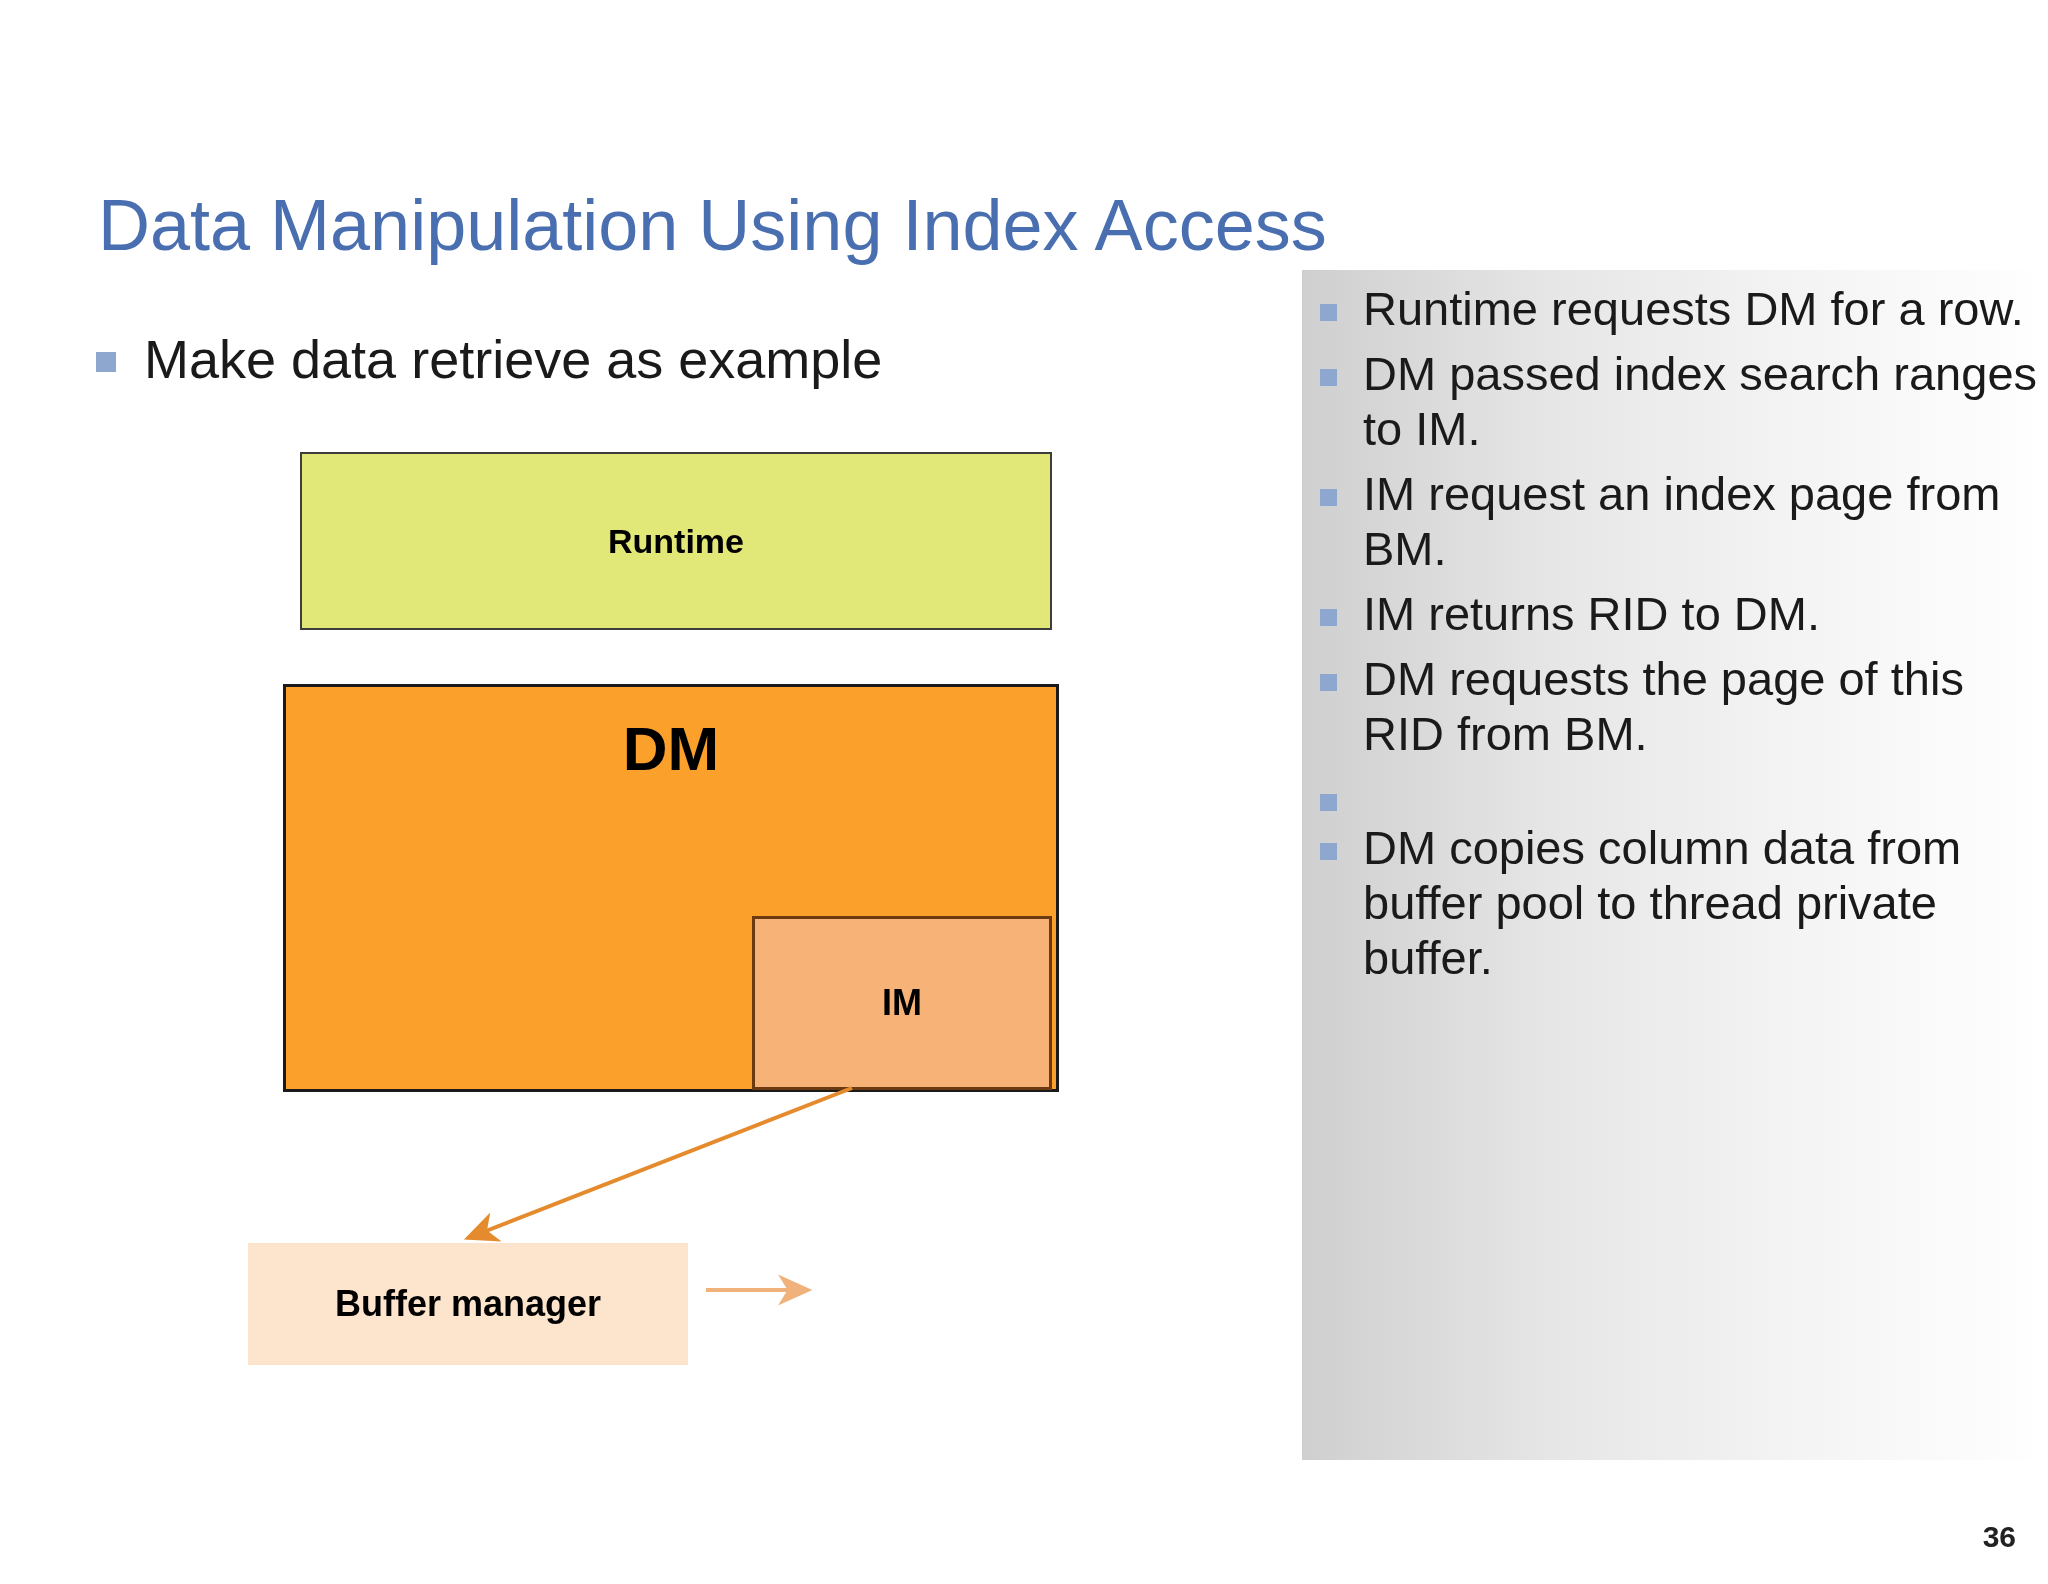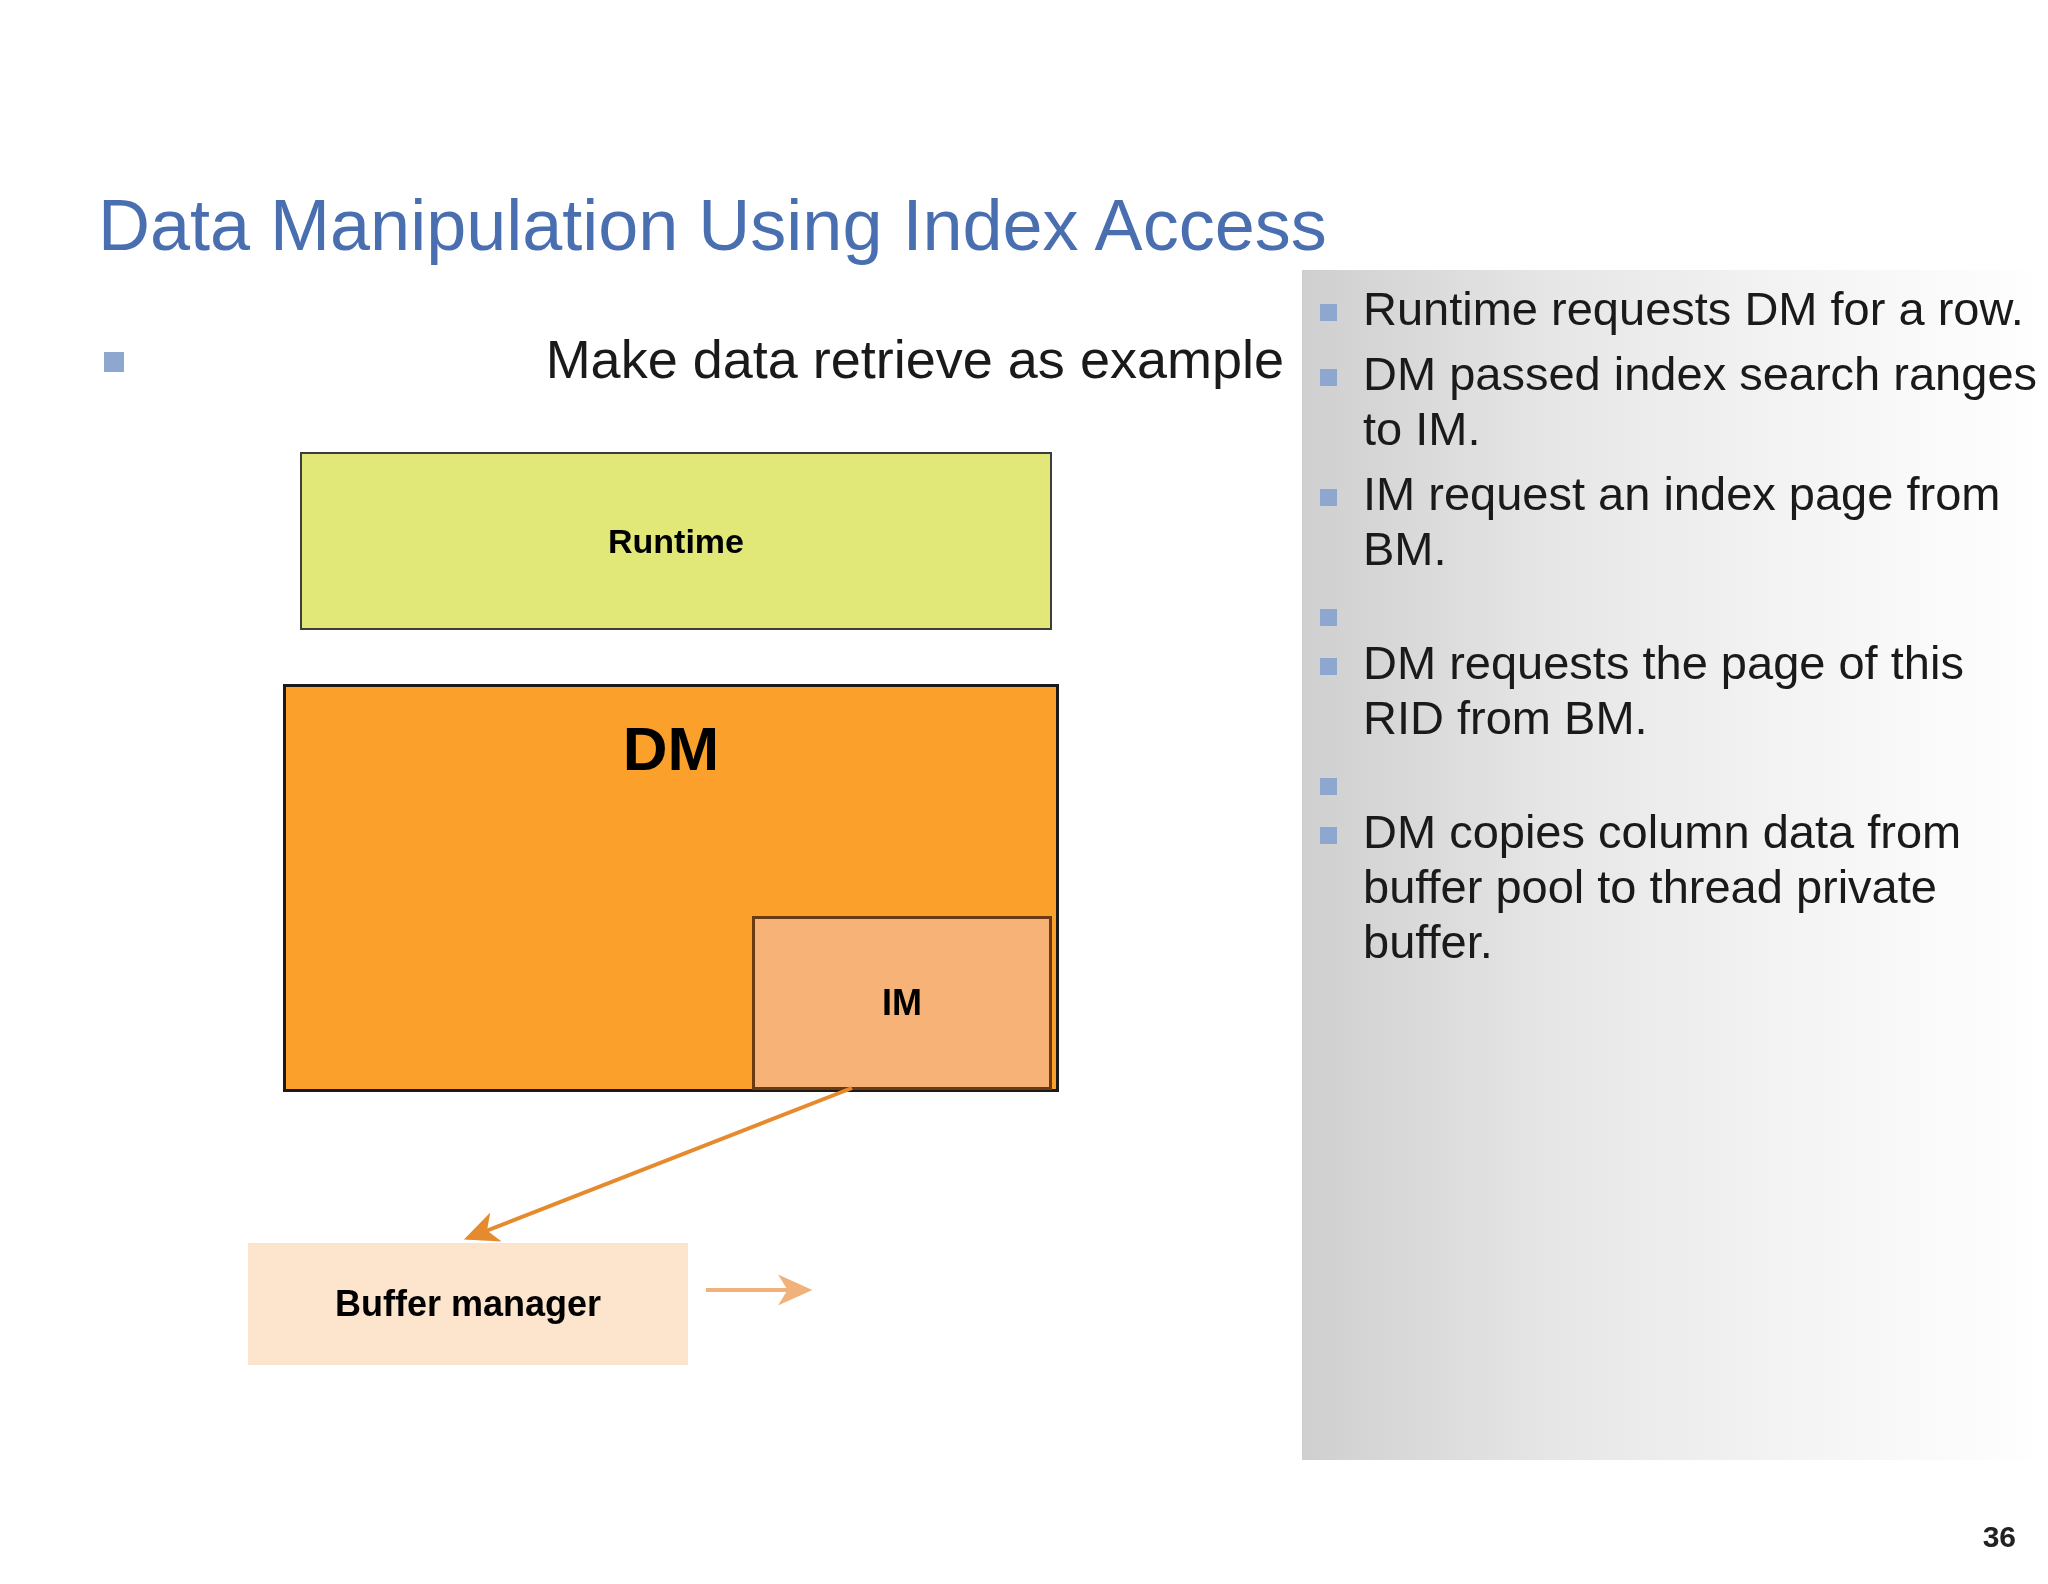--- a/index.html
+++ b/index.html
@@ -44,26 +44,25 @@
     line-height: 1.05;
     color: #4a6fb0;
     font-weight: 400;
     letter-spacing: 0px;
     white-space: nowrap;
   }
 
   
   .left-bullet {
     position: absolute;
-    left: 104px;
+    left: 96px;
     top: 330px;
     width: 1180px;
     display: flex;
     align-items: flex-start;
-    justify-content: space-between;
   }
   .left-bullet .sq {
     width: 20px;
     height: 20px;
     background: #8ea7cf;
     margin-top: 22px;
     margin-right: 28px;
     flex: none;
   }
   .left-bullet .txt {
@@ -252,20 +251,21 @@
     <div class="r-item">
       <span class="sq"></span>
       <span class="txt">DM passed index search ranges to IM.</span>
     </div>
     <div class="r-item">
       <span class="sq"></span>
       <span class="txt">IM request an index page from BM.</span>
     </div>
     <div class="r-item">
       <span class="sq"></span>
+      <span class="txt">IM returns RID to DM.</span>
     </div>
     <div class="r-item">
       <span class="sq"></span>
       <span class="txt">DM requests the page of this RID from BM.</span>
     </div>
     <div class="r-item">
       <span class="sq"></span>
     </div>
     <div class="r-item">
       <span class="sq"></span>

